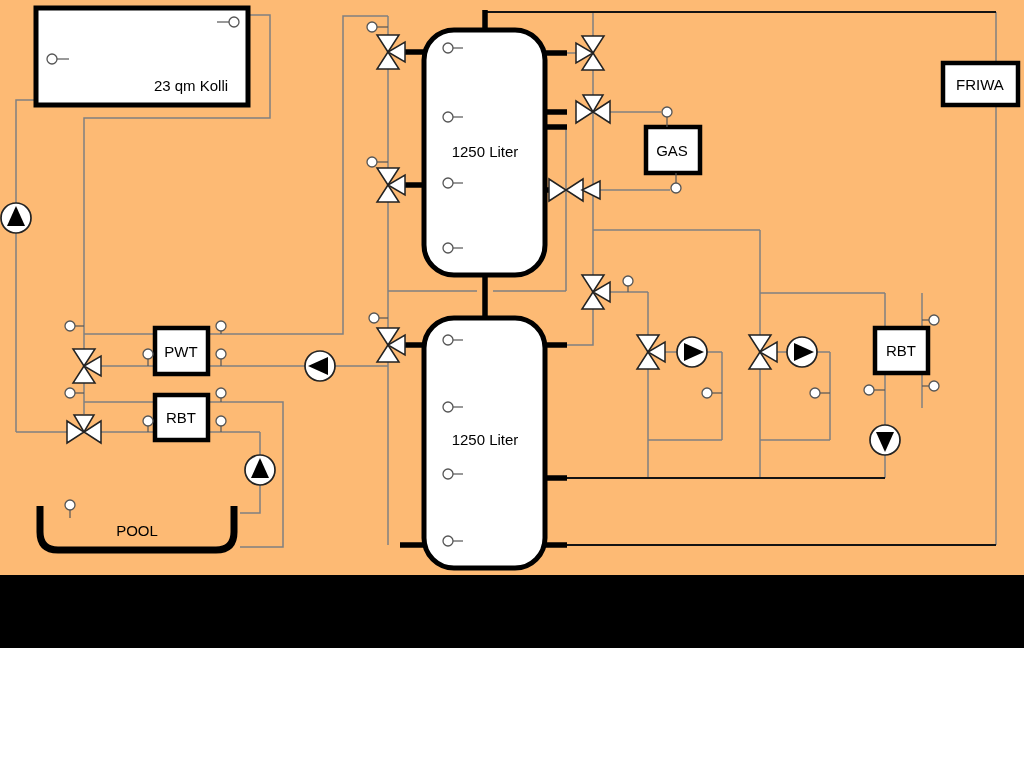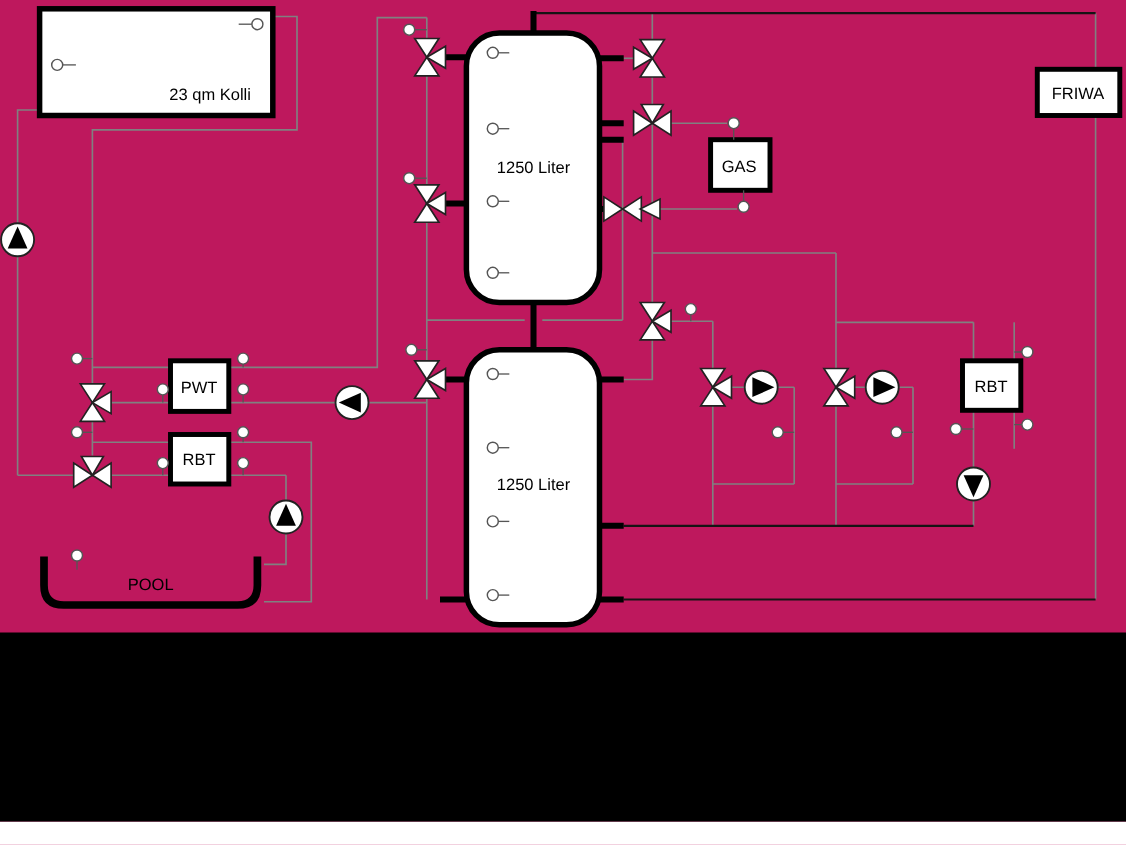--- a/index.html
+++ b/index.html
@@ -1,16 +1,16 @@
 <!DOCTYPE html>
 <html><head>
 <meta charset="utf-8">
 <style>
   html,body{margin:0;padding:0;background:#fff;}
-  .stage{position:relative;width:1024px;height:747px;background:#be185d;overflow:hidden;}
+  .stage{position:relative;width:1024px;height:648px;background:#fdba74;overflow:hidden;}
   svg{position:absolute;left:0;top:0;}
   .pipe{stroke:#808080;stroke-width:1.5;fill:none;}
   .pipe2{stroke:#141414;stroke-width:2;fill:none;}
   .stub{stroke:#000;stroke-width:5.5;fill:none;}
   .boxthick{fill:#fff;stroke:#000;stroke-width:5;}
   .boxmed{fill:#fff;stroke:#000;stroke-width:4.5;}
   .valve polygon{fill:#fff;stroke:#222;stroke-width:1.5;stroke-linejoin:miter;}
   .pump circle{fill:#fff;stroke:#222;stroke-width:1.7;}
   .pump polygon{fill:#000;stroke:none;}
   .sensor circle{fill:#fff;stroke:#555;stroke-width:1.3;}

